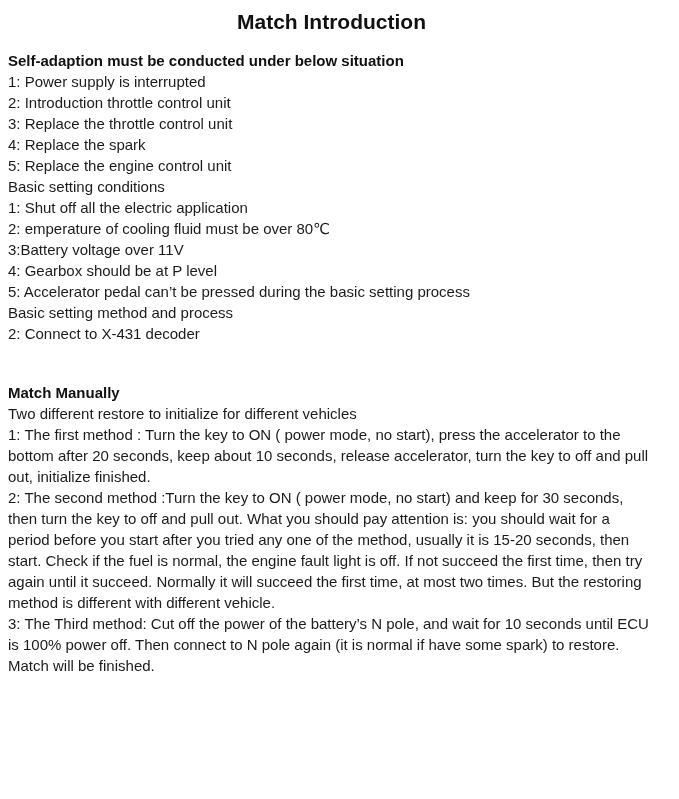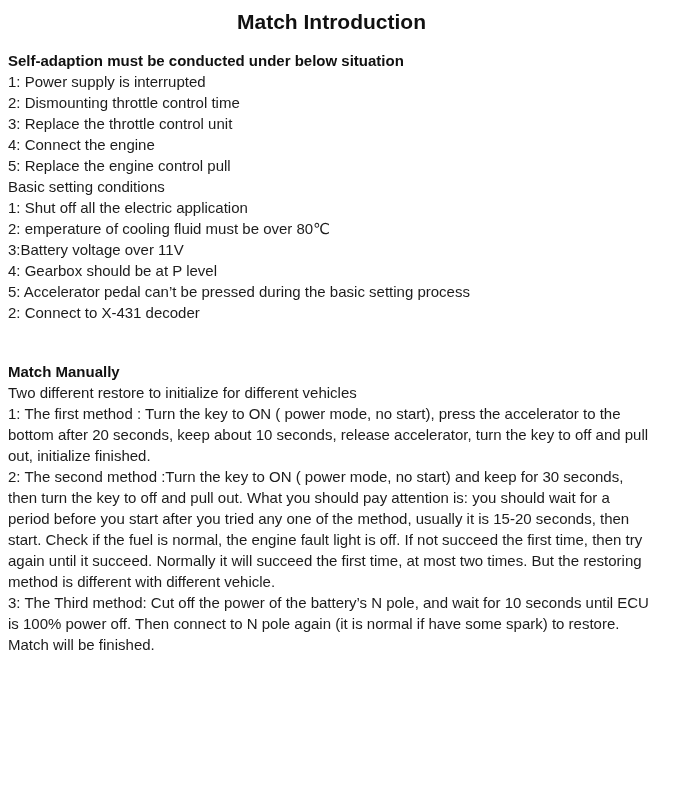--- a/index.html
+++ b/index.html
@@ -48,32 +48,33 @@
 </head>
 <body>
 
 <div class="doc">
 
   <h1 class="title">Match Introduction</h1>
 
   <section class="section-intro">
     <p class="line bold">Self-adaption must be conducted under below situation</p>
     <p class="line">1: Power supply is interrupted</p>
-    <p class="line">2: Dismounting throttle control time</p>
+    <p class="line">2: Introduction throttle control unit</p>
     <p class="line">3: Replace the throttle control unit</p>
-    <p class="line">4: Connect the engine</p>
-    <p class="line">5: Replace the engine control pull</p>
+    <p class="line">4: Replace the spark</p>
+    <p class="line">5: Replace the engine control unit</p>
 
     <p class="line">Basic setting conditions</p>
     <p class="line">1: Shut off all the electric application</p>
     <p class="line">2: emperature of cooling fluid must be over 80℃</p>
     <p class="line">3:Battery voltage over 11V</p>
     <p class="line">4: Gearbox should be at P level</p>
     <p class="line">5: Accelerator pedal can’t be pressed during the basic setting process</p>
 
+    <p class="line">Basic setting method and process</p>
     <p class="line">2: Connect to X-431 decoder</p>
   </section>
 
   <section class="section-manual">
     <p class="line bold">Match Manually</p>
     <p class="line">Two different restore to initialize for different vehicles</p>
     <p class="line">1: The first method : Turn the key to ON ( power mode, no start), press the accelerator to the bottom after 20 seconds, keep about 10 seconds, release accelerator, turn the key to off and pull out, initialize finished.</p>
     <p class="line">2: The second method :Turn the key to ON ( power mode, no start) and keep for 30 seconds, then turn the key to off and pull out. What you should pay attention is: you should wait for a period before you start after you tried any one of the method, usually it is 15-20 seconds, then start. Check if the fuel is normal, the engine fault light is off. If not succeed the first time, then try again until it succeed. Normally it will succeed the first time, at most two times. But the restoring method is different with different vehicle.</p>
     <p class="line">3: The Third method: Cut off the power of the battery’s N pole, and wait for 10 seconds until ECU is 100% power off. Then connect to N pole again (it is normal if have some spark) to restore. Match will be finished.</p>
   </section>

